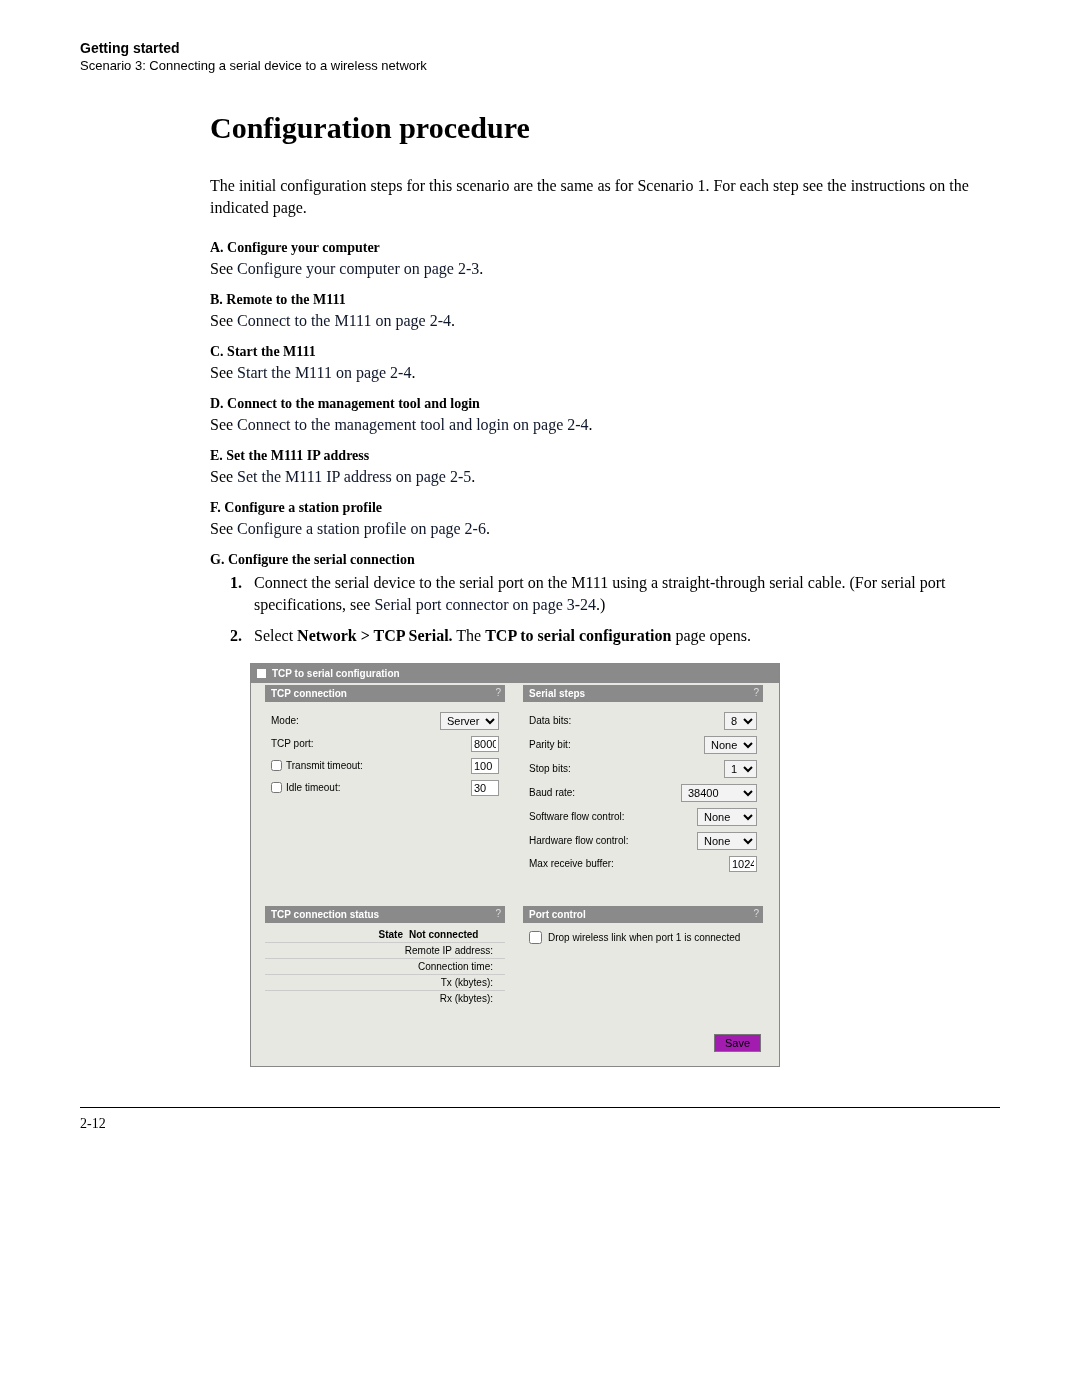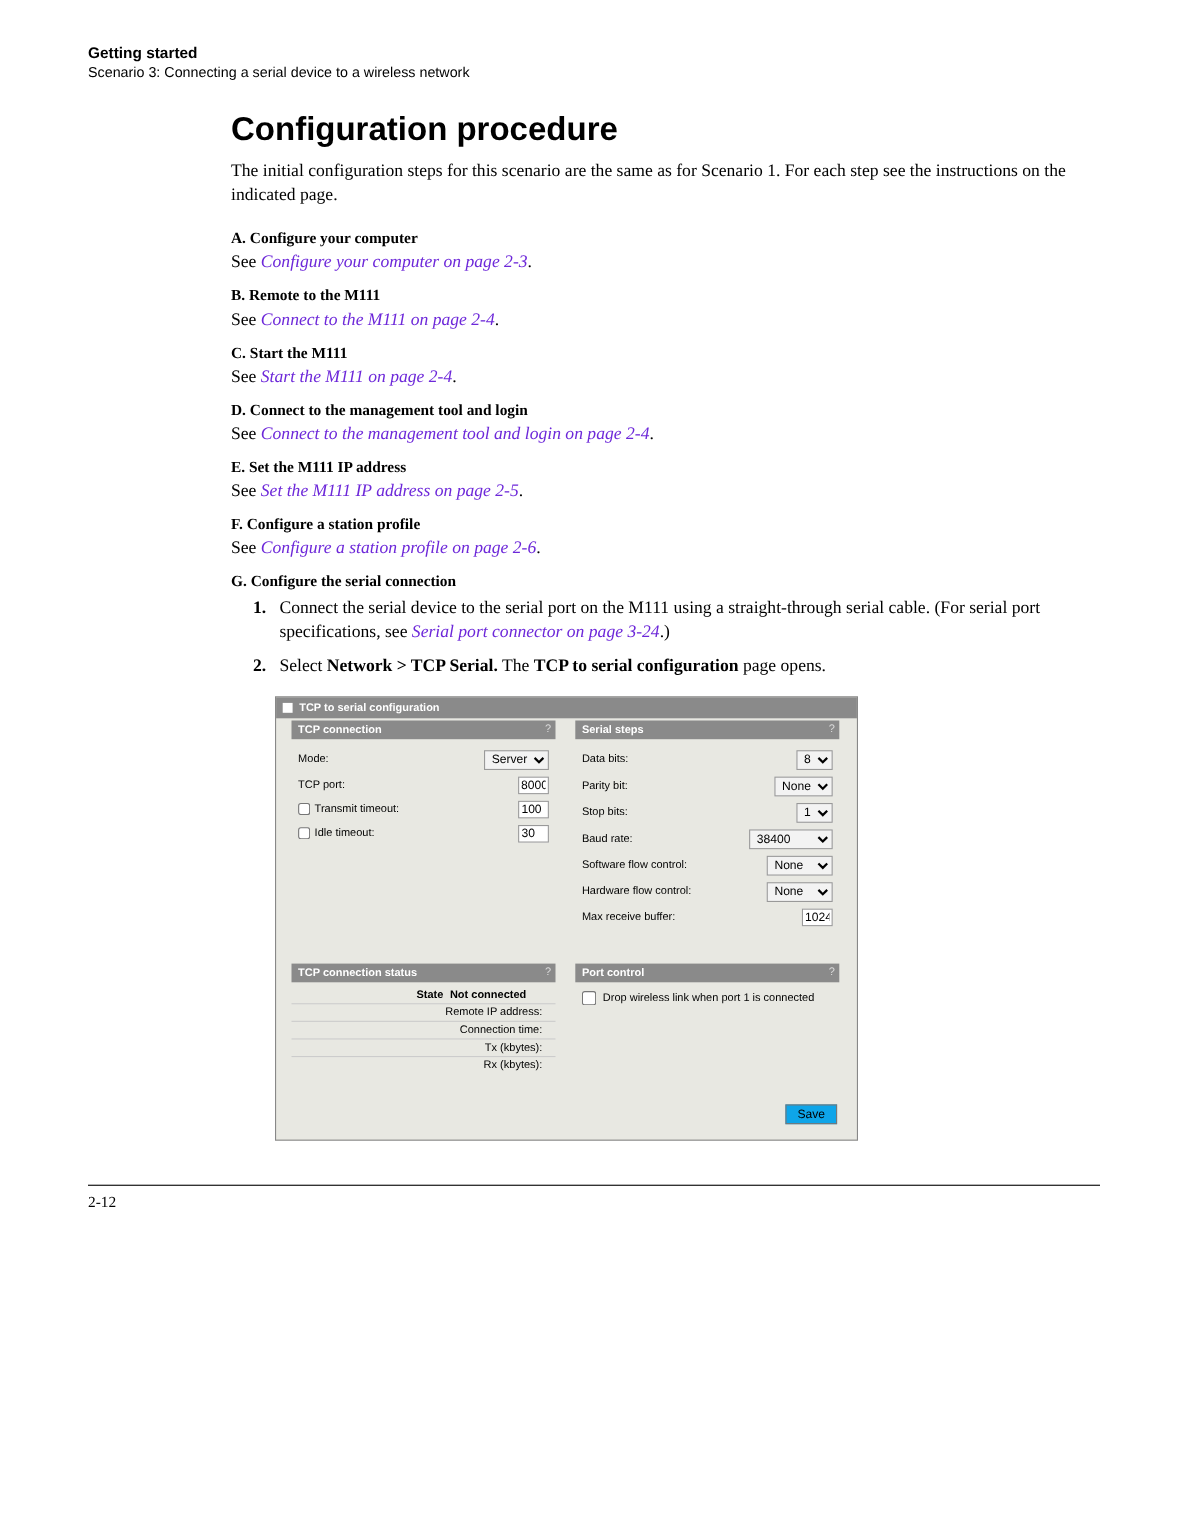--- a/index.html
+++ b/index.html
@@ -5,59 +5,58 @@
   * { box-sizing: border-box; margin: 0; padding: 0; }
   body {
     background: #fff;
     font-family: Georgia, 'Times New Roman', serif;
     color: #000;
     width: 1080px;
     padding: 40px 80px 40px 80px;
   }
   .header-section {
     font-family: Arial, Helvetica, sans-serif;
-    margin-bottom: 28px;
+    margin-bottom: 38px;
   }
   .header-bold {
     font-weight: bold;
     font-size: 14px;
     margin-bottom: 2px;
   }
   .header-sub {
     font-size: 13px;
   }
   .main-content {
     margin-left: 130px;
     margin-right: 30px;
   }
   h1.title {
-    font-family: Liberation Sans, sans-serif;
+    font-family: Liberation Serif, serif;
     font-weight: bold;
     font-size: 30px;
-    margin-bottom: 10px;
+    margin-bottom: 30px;
   }
   p.intro {
     font-size: 16px;
     line-height: 1.35;
     margin-bottom: 22px;
   }
   h3.step-heading {
     font-family: Georgia, serif;
     font-weight: bold;
     font-size: 14px;
     margin-bottom: 4px;
     margin-top: 14px;
   }
   p.see-line {
     font-size: 16px;
     margin-bottom: 10px;
   }
   a.xref {
-    color: #6d28d9;
-    font-style: italic;
+    color: #0f172a;
     text-decoration: none;
   }
   ol.steps {
     list-style: none;
     margin-left: 20px;
     font-size: 16px;
     line-height: 1.35;
   }
   ol.steps li {
     margin-bottom: 10px;
@@ -181,21 +180,21 @@
   .save-row {
     width: 100%;
     text-align: right;
     padding: 6px 4px 4px 4px;
   }
   .save-row button {
     font-family: Arial, sans-serif;
     font-size: 11px;
     padding: 2px 10px;
     border: 1px solid #777;
-    background: #0ea5e9;
+    background: #a21caf;
     cursor: pointer;
   }
   .footer-rule {
     border: none;
     border-top: 1px solid #000;
     margin-top: 40px;
     margin-bottom: 8px;
     margin-left: 0;
   }
   .page-num {

